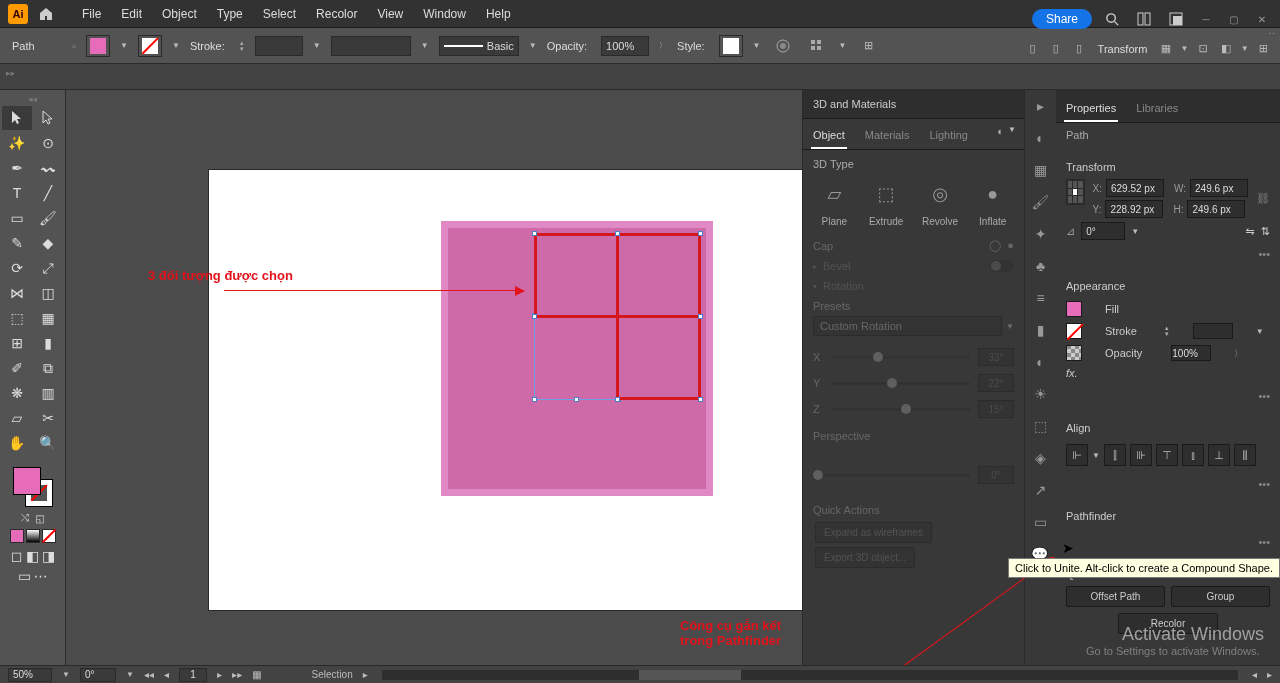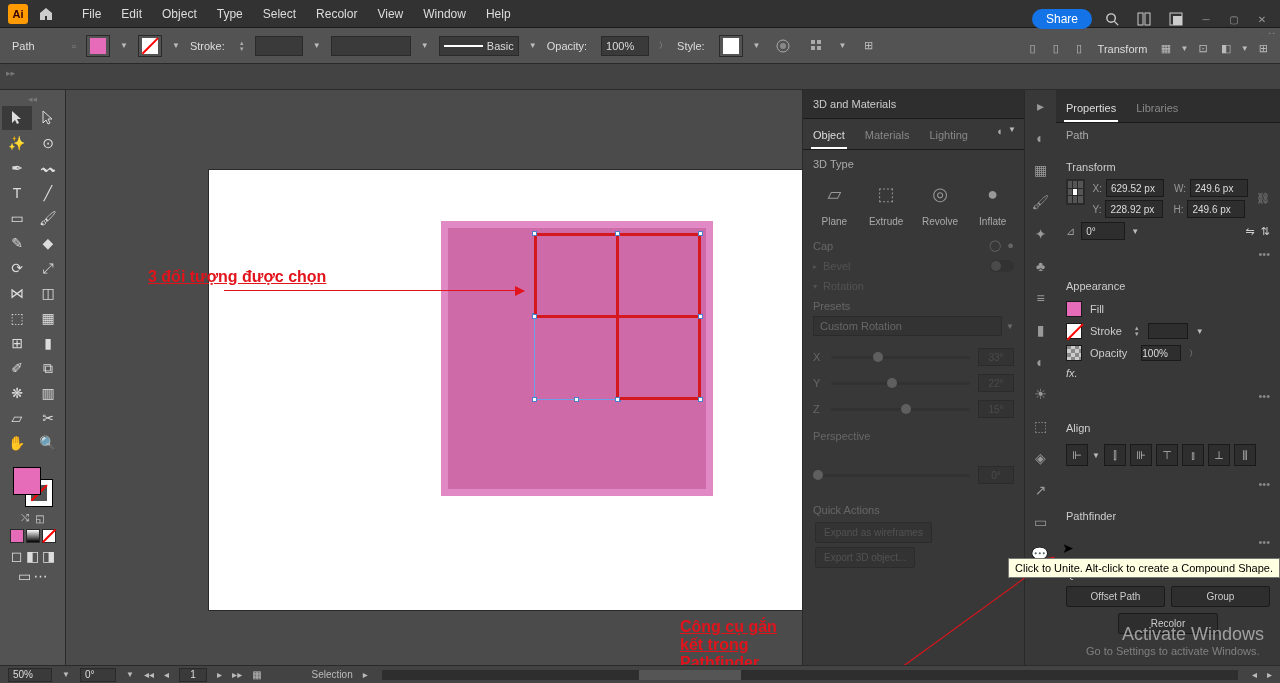--- a/index.html
+++ b/index.html
@@ -52,21 +52,21 @@
 
 .canvas-area { flex: 1; background: #4b4b4b; position: relative; overflow: hidden; }
 .artboard { position: absolute; left: 143px; top: 80px; width: 625px; height: 440px; background: #fff; box-shadow: 0 0 0 1px #2a2a2a; }
 .big-pink { position: absolute; left: 375px; top: 131px; width: 272px; height: 275px; background: #ce6aa8; border: 7px solid #e089c5; }
 .red-sq { position: absolute; border: 3px solid #d4181e; background: #ce6aa8; }
 .red-sq.one { left: 468px; top: 143px; width: 85px; height: 85px; }
 .red-sq.two { left: 550px; top: 143px; width: 85px; height: 85px; }
 .red-sq.three { left: 550px; top: 225px; width: 85px; height: 85px; }
 .sel-box { position: absolute; left: 468px; top: 225px; width: 85px; height: 85px; border: 1px solid #6ba0e8; }
 .sel-handle { position: absolute; width: 5px; height: 5px; background: #fff; border: 1px solid #4a80cc; }
-.anno-text { position: absolute; color: #e3131b; font-weight: bold; font-size: 16px; text-decoration: underline; }
+.anno-text { position: absolute; color: #e3131b; font-weight: bold; font-size: 13px; }
 .anno-arrow { position: absolute; height: 1px; background: #e3131b; }
 .anno-arrow::after { content: ""; position: absolute; right: -1px; top: -4px; border-left: 10px solid #e3131b; border-top: 5px solid transparent; border-bottom: 5px solid transparent; }
 
 
 .panel-3d { width: 222px; background: #383838; border-left: 1px solid #2a2a2a; display: flex; flex-direction: column; font-size: 11px; color: #aaa; }
 .panel-title { padding: 8px 10px; background: #2e2e2e; font-size: 11px; color: #ccc; border-bottom: 1px solid #1a1a1a; }
 .panel-tabs { display: flex; padding: 4px 8px 0; gap: 16px; border-bottom: 1px solid #1a1a1a; position: relative; }
 .panel-tab { padding: 6px 2px; cursor: pointer; color: #888; }
 .panel-tab.active { color: #ddd; border-bottom: 2px solid #fff; }
 .panel-section { padding: 8px 10px; }
@@ -93,21 +93,21 @@
 
 
 .props-panel { width: 224px; background: #383838; display: flex; flex-direction: column; }
 .props-item { padding: 6px 10px; }
 .props-sec-title { color: #ccc; margin: 8px 0 6px; }
 .ref-point { width: 26px; height: 26px; display: grid; grid-template-columns: repeat(3, 1fr); grid-template-rows: repeat(3, 1fr); gap: 1px; background: #2a2a2a; padding: 2px; }
 .ref-dot { background: #555; }
 .angle-row { display: flex; align-items: center; gap: 6px; margin-top: 4px; }
 .angle-input { width: 44px; height: 18px; background: #2e2e2e; border: 1px solid #1a1a1a; color: #ddd; padding: 0 4px; font-size: 10px; }
 .more-opts { text-align: right; color: #888; padding: 2px 10px 6px; cursor: pointer; }
-.appear-row { display: flex; align-items: center; gap: 8px; padding: 3px 0; }
+.appear-row { display: flex; align-items: center; gap: 23px; padding: 3px 0; }
 .appear-swatch { width: 16px; height: 16px; border: 1px solid #1a1a1a; }
 .align-row { display: flex; gap: 4px; padding: 4px 0; }
 .align-btn { width: 22px; height: 22px; background: #2e2e2e; border: 1px solid #1a1a1a; display: flex; align-items: center; justify-content: center; cursor: pointer; color: #bbb; font-size: 11px; }
 .pathfinder-row { display: flex; gap: 8px; padding: 4px 0; align-items: center; }
 .pf-btn { width: 22px; height: 22px; background: #2e2e2e; border: 1px solid #1a1a1a; display: flex; align-items: center; justify-content: center; cursor: pointer; position: relative; }
 .pf-shape { width: 12px; height: 12px; background: #ccc; }
 .expand-btn { background: #2e2e2e; border: 1px solid #1a1a1a; padding: 3px 10px; color: #666; font-size: 10px; margin-left: auto; border-radius: 2px; }
 .qa-row { display: flex; gap: 6px; }
 .qa-button { flex: 1; background: #2e2e2e; border: 1px solid #1a1a1a; padding: 4px 0; text-align: center; font-size: 10px; color: #ccc; border-radius: 2px; cursor: pointer; }
 

